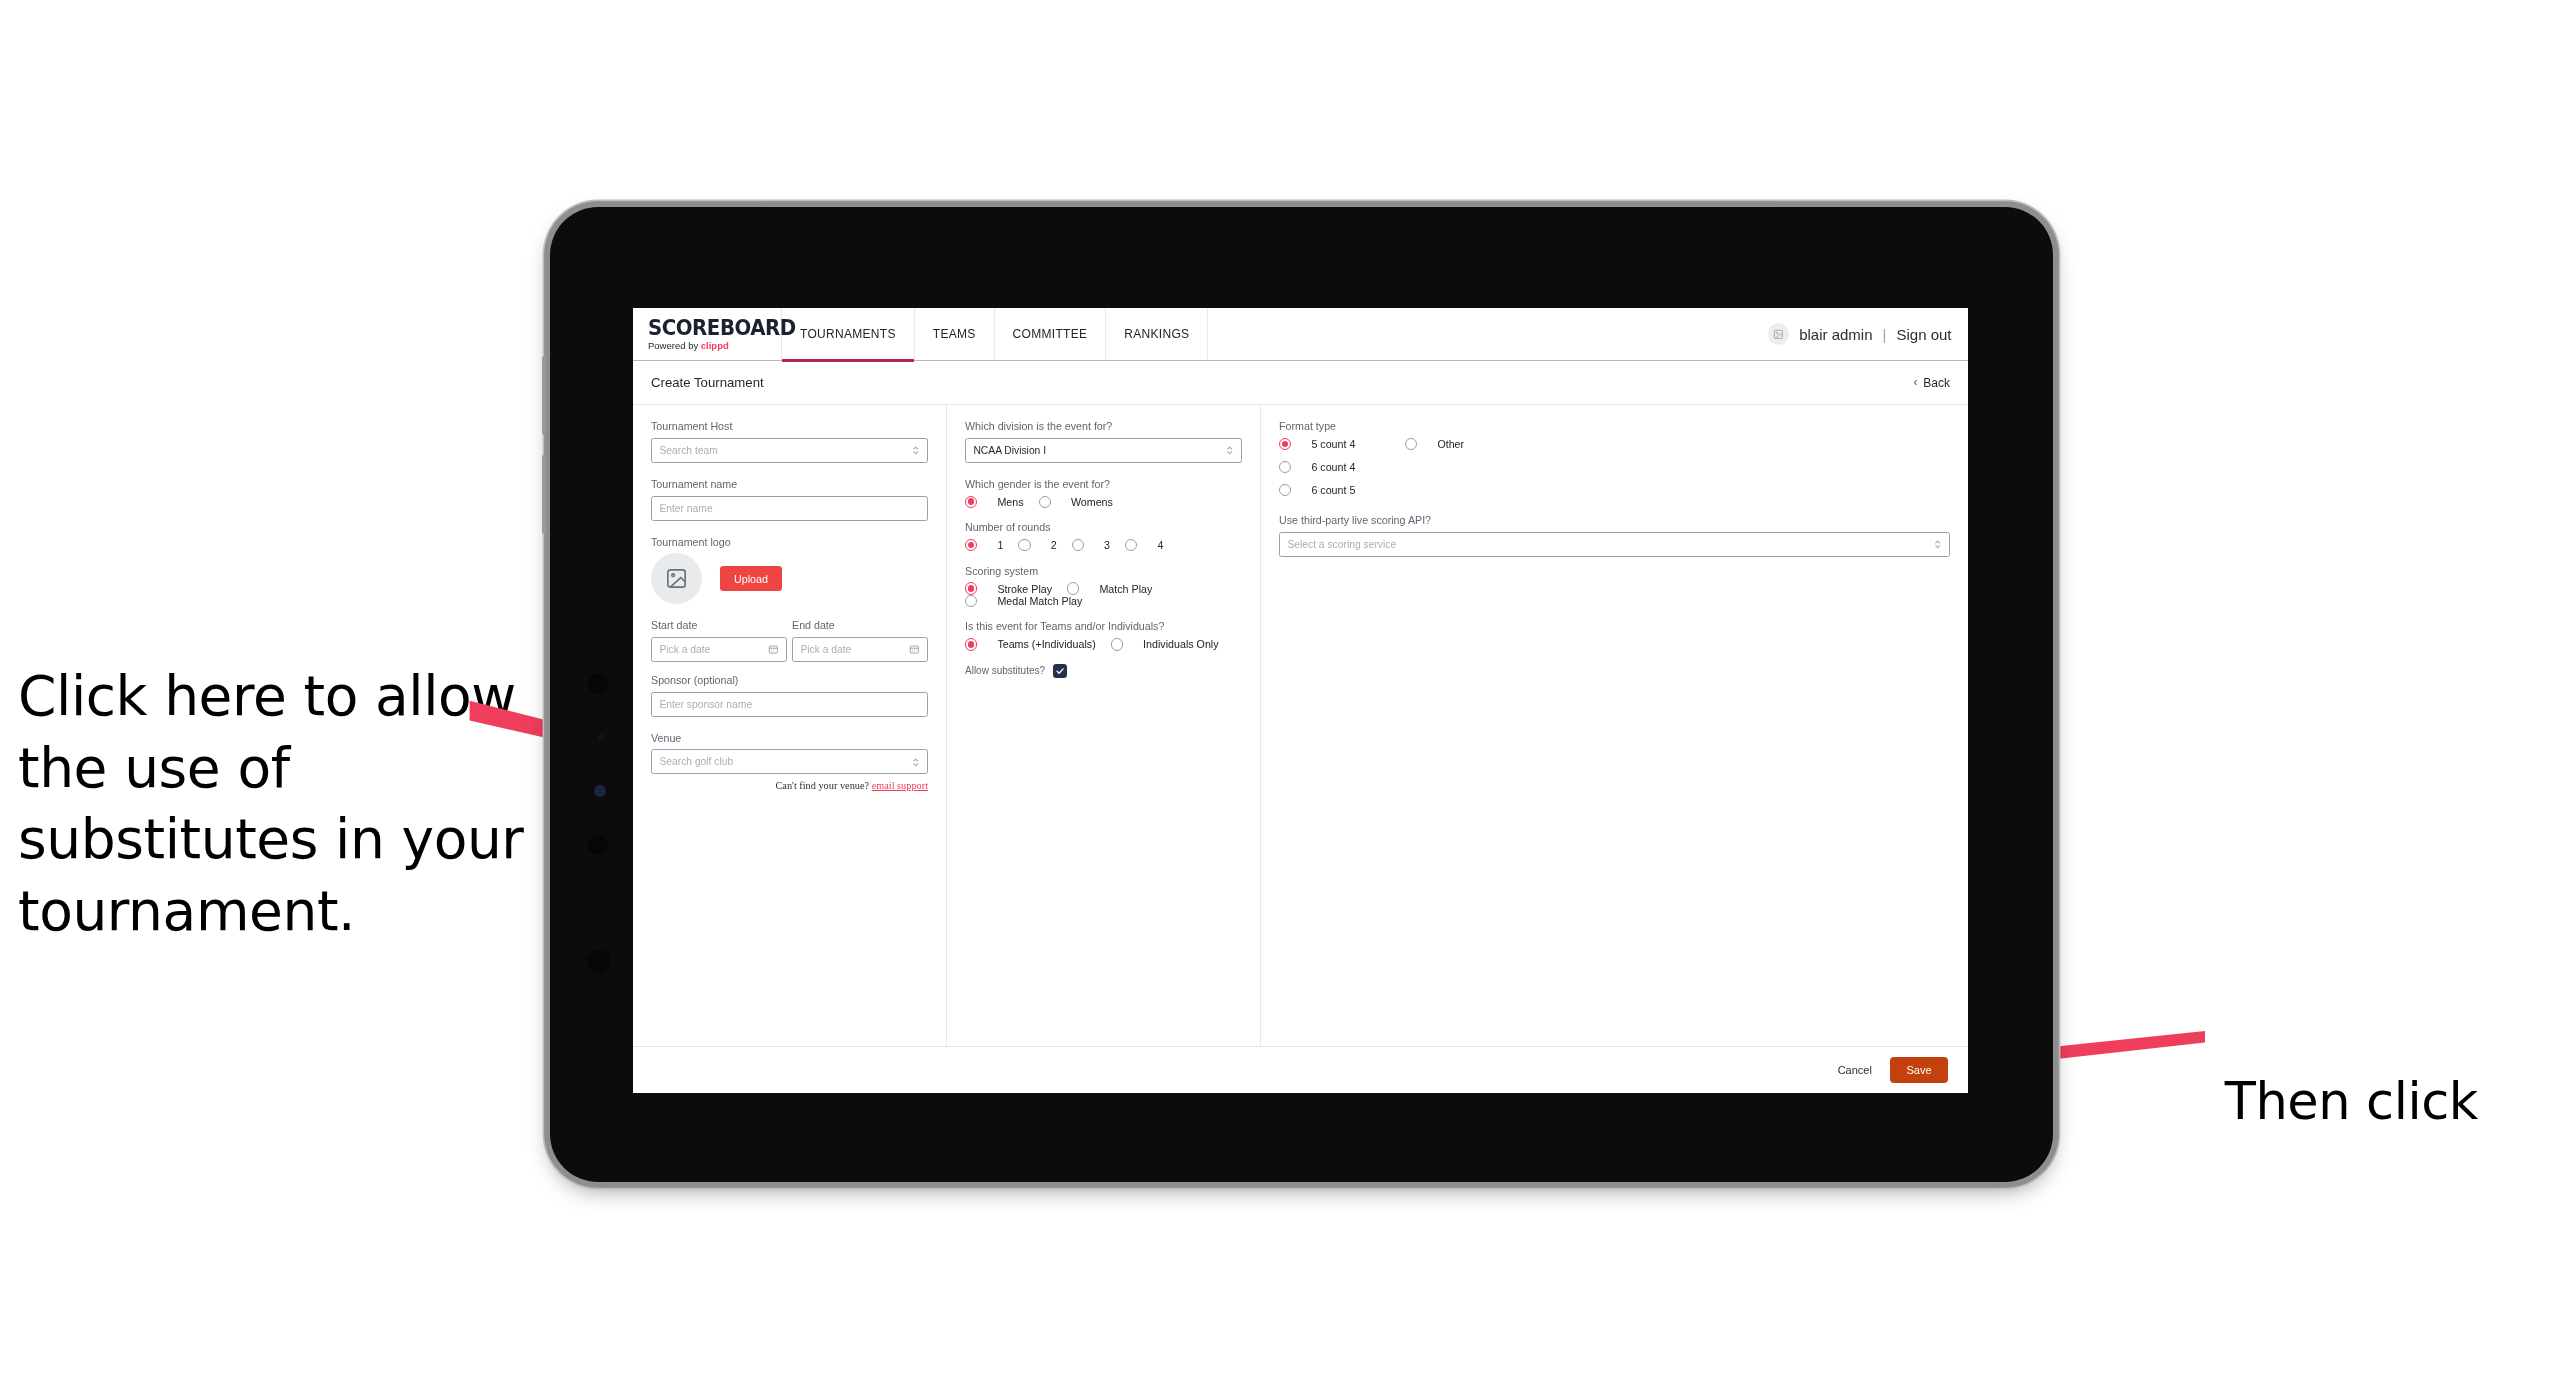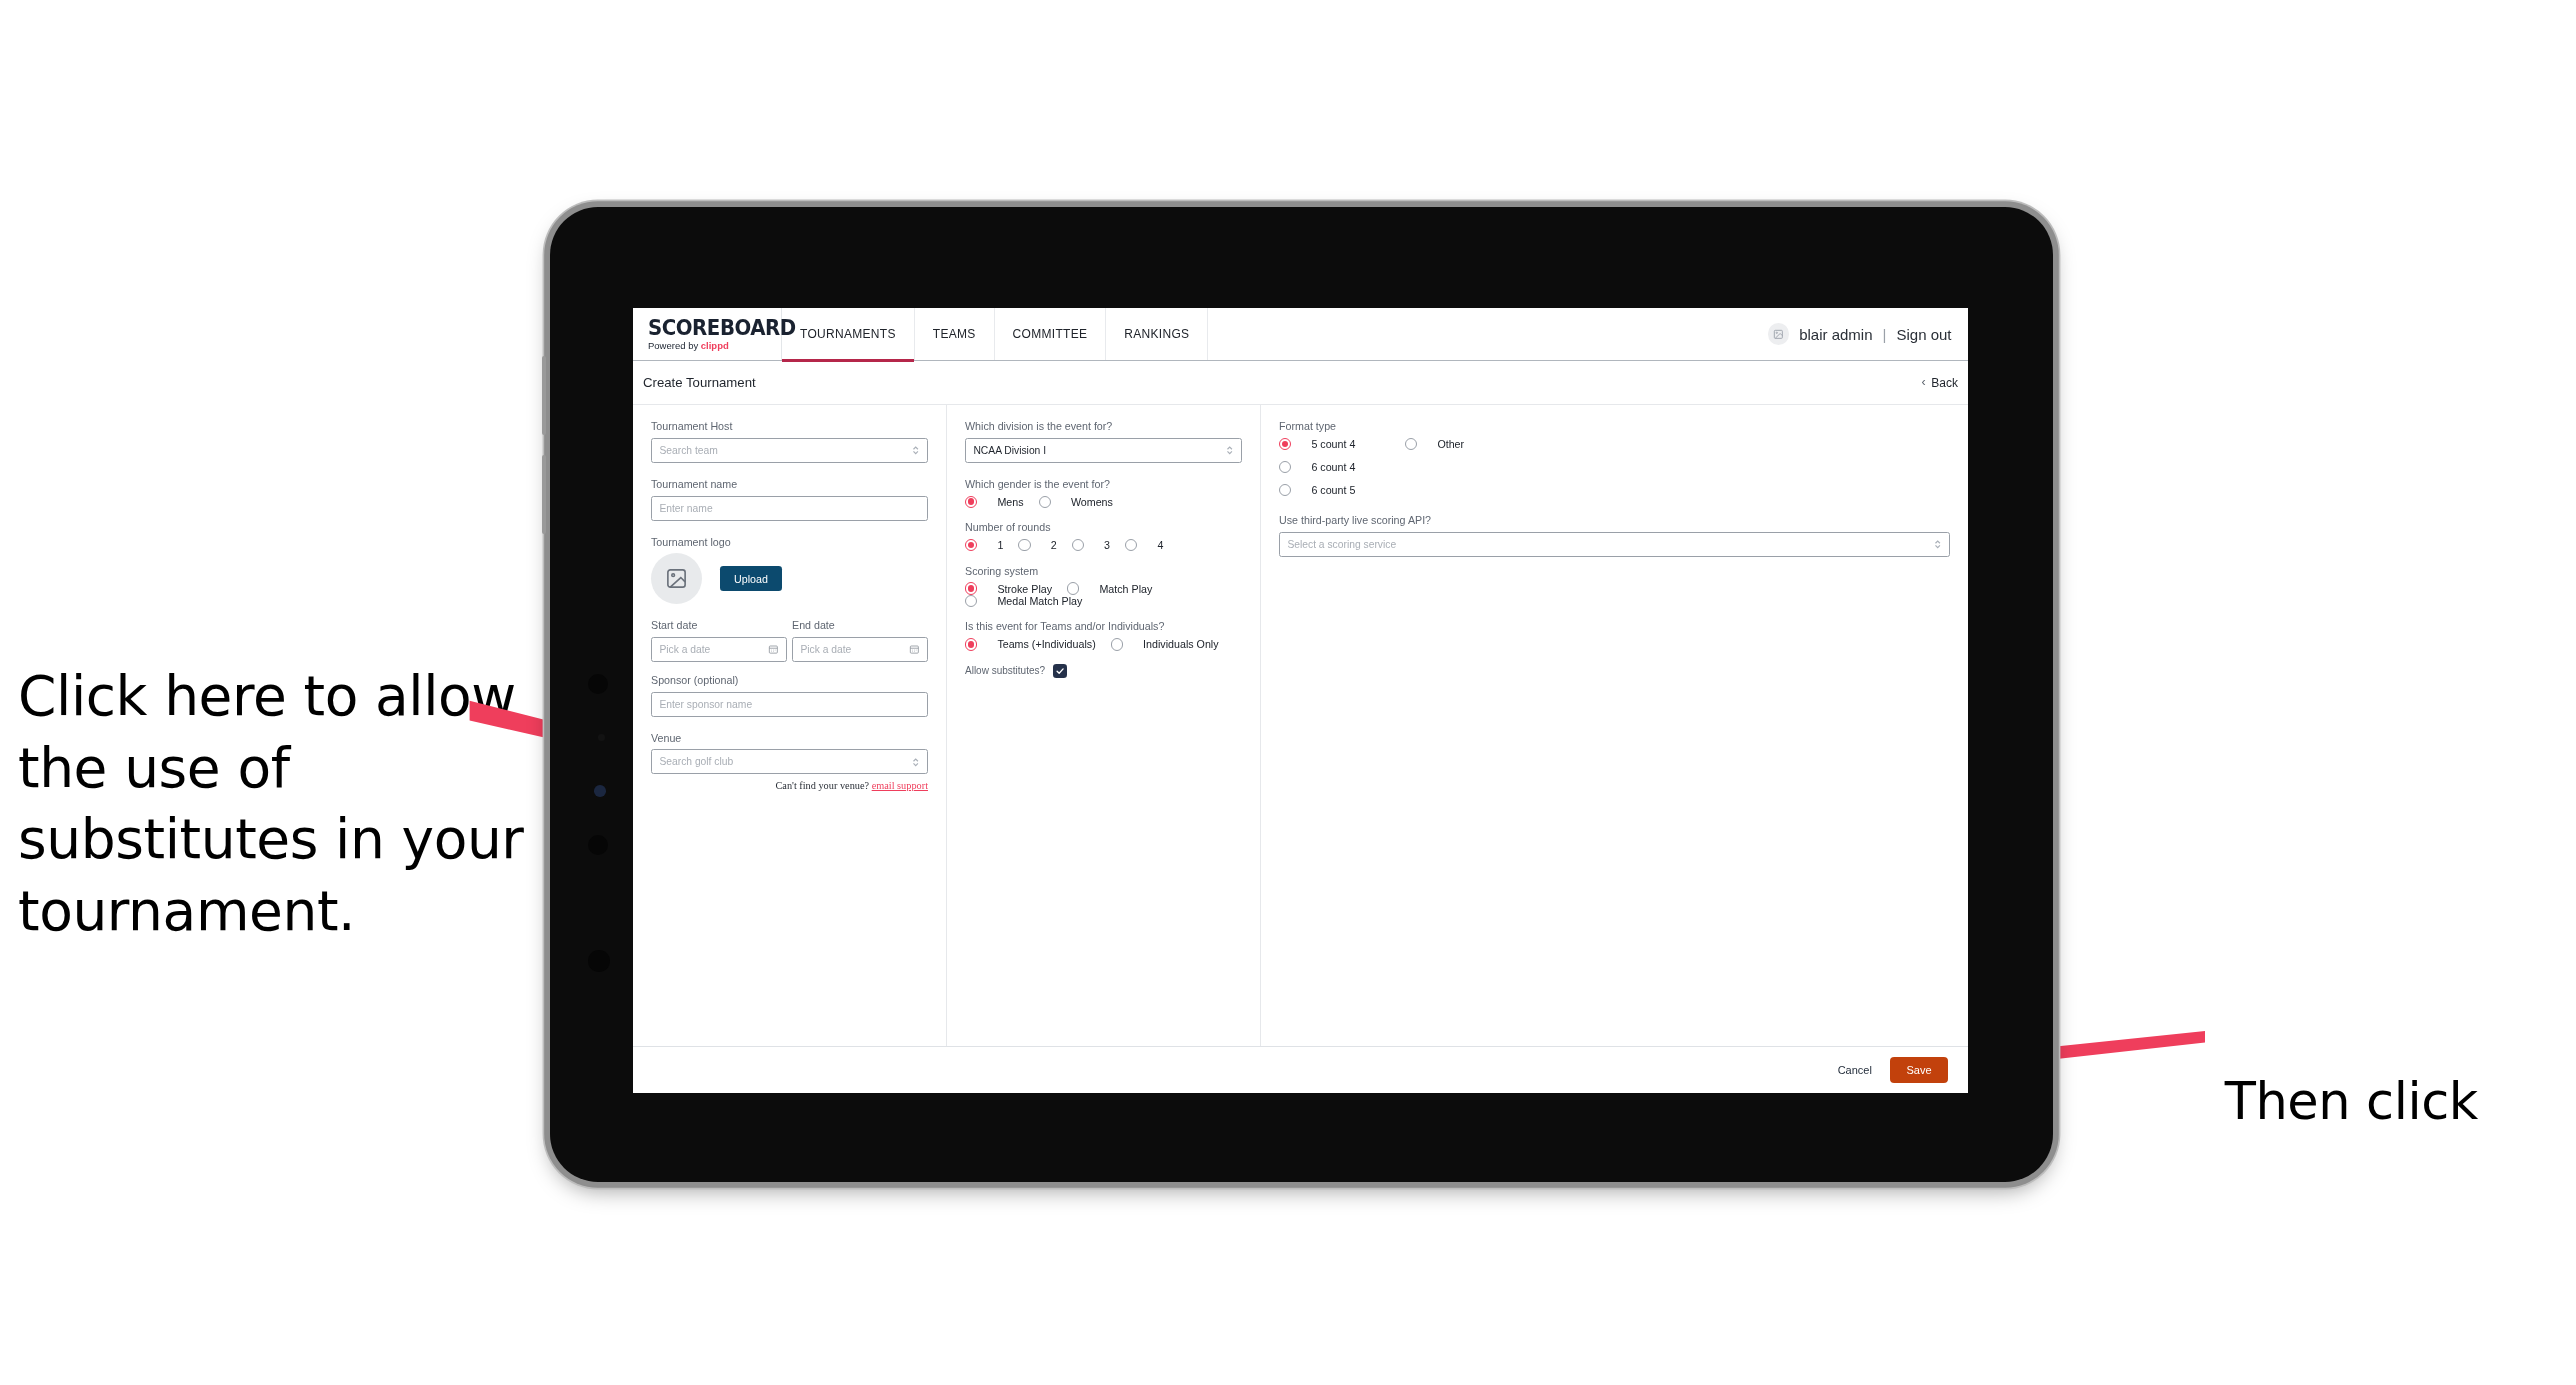--- a/index.html
+++ b/index.html
@@ -162,21 +162,21 @@
   #user-name { color:#2a2f37; }
   #user-sep  { color:#9aa0a8; }
   #sign-out  { color:#2a2f37; cursor: pointer; }
 
   
   #pagehead {
     height: 43px;
     flex: none;
     display: flex;
     align-items: center;
-    padding: 0 10px;
+    padding: 0 18px;
     border-bottom: 0.8px solid #e6e8eb;
   }
   #page-title { font-size: 13.2px; color: #1f242c; }
   #back-link {
     margin-left: auto;
     font-size: 12px;
     color: #1f242c;
     display: flex;
     align-items: center;
     gap: 5.8px;
@@ -230,21 +230,21 @@
   
   #logo-row { display: flex; align-items: center; gap: 18px; }
   #logo-circle {
     width: 51px; height: 51px;
     border-radius: 50%;
     background: #e8eaec;
     display: flex; align-items: center; justify-content: center;
     color: #6a717b;
   }
   #upload-btn {
-    background: #0c4a6e;
+    background: #ef4444;
     color: #ffffff;
     font-size: 10.7px;
     padding: 6.6px 14px;
     border-radius: 3.3px;
     cursor: pointer;
   }
 
   
   #date-row { display: flex; gap: 5px; }
   #date-row .fgroup { flex: 1; margin-bottom: 11.6px; }

